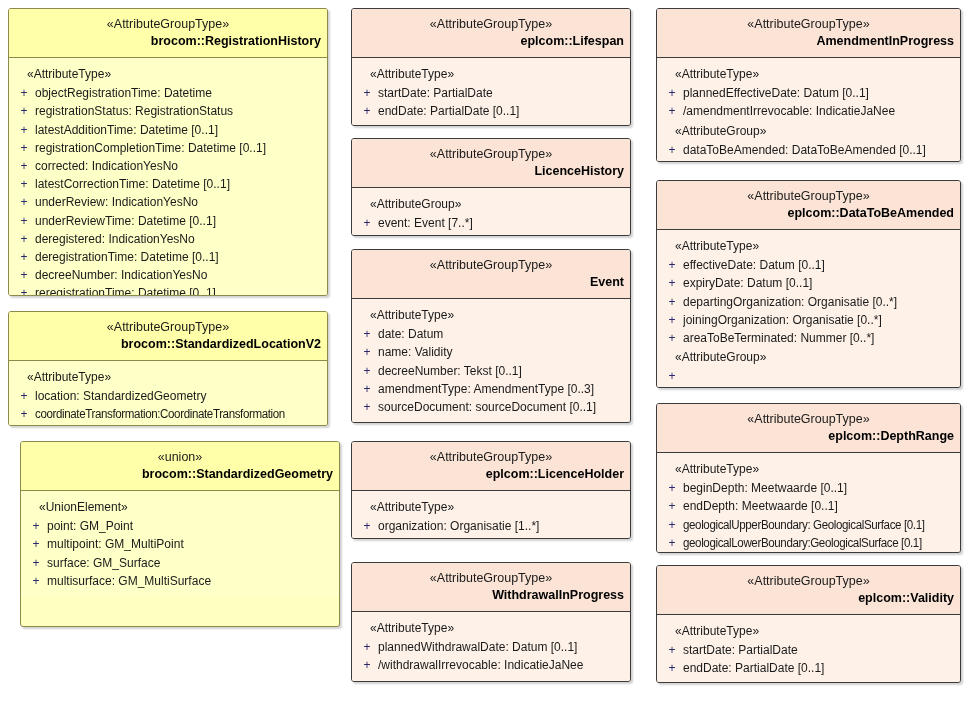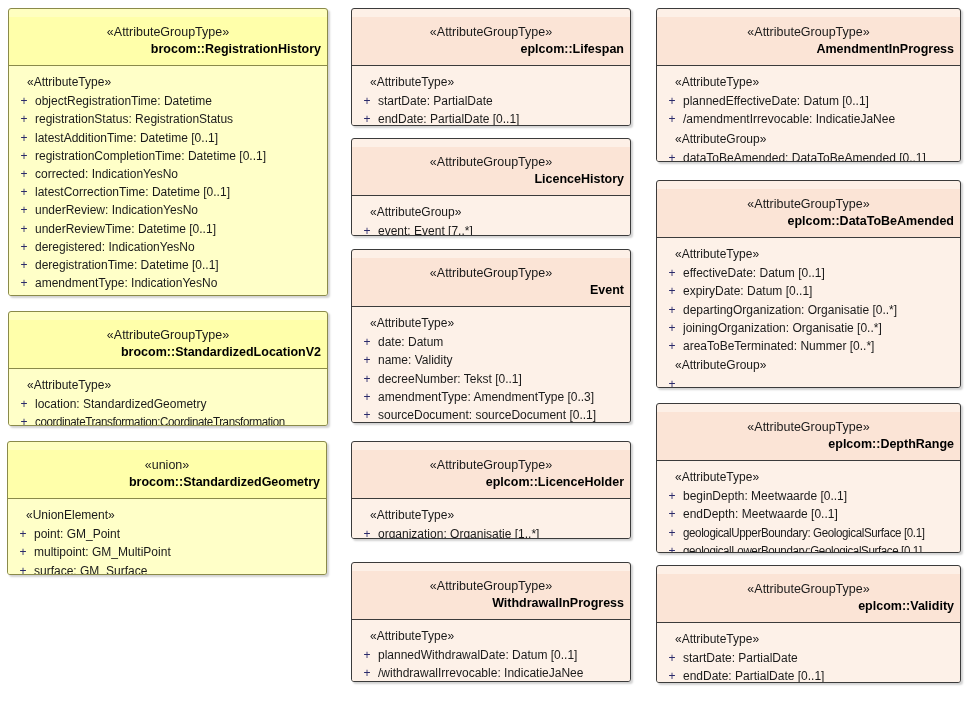--- a/index.html
+++ b/index.html
@@ -44,21 +44,20 @@
   .uml-box.peach .box-header {
     background: #fbe4d6;
     border-bottom: 1px solid #3b3b3b;
   }
   .uml-box.peach .box-body {
     background: #fdf1e8;
   }
   .box-header {
     text-align: center;
     padding: 7px 6px 8px 6px;
-    margin-top: 8px;
   }
   .stereo-top {
     font-size: 12.5px;
     color: #1a1a1a;
     line-height: 1.32;
     white-space: nowrap;
   }
   .box-title {
     font-size: 12.5px;
     font-weight: bold;
@@ -151,21 +150,21 @@
         <div class="attr-row">
           <span class="attr-vis">+</span>
           <span class="attr-text">deregistered: IndicationYesNo</span>
         </div>
         <div class="attr-row">
           <span class="attr-vis">+</span>
           <span class="attr-text">deregistrationTime: Datetime [0..1]</span>
         </div>
         <div class="attr-row">
           <span class="attr-vis">+</span>
-          <span class="attr-text">amendmentType: IndicationYesNo</span>
+          <span class="attr-text">decreeNumber: IndicationYesNo</span>
         </div>
         <div class="attr-row">
           <span class="attr-vis">+</span>
           <span class="attr-text">reregistrationTime: Datetime [0..1]</span>
         </div>
       </div>
     </div>
     <div class="uml-box yellow" style="left: 8px; top: 311px; width: 320px; height: 115px;">
       <div class="box-header">
         <div class="stereo-top">«AttributeGroupType»</div>
@@ -176,21 +175,21 @@
         <div class="attr-row">
           <span class="attr-vis">+</span>
           <span class="attr-text">location: StandardizedGeometry</span>
         </div>
         <div class="attr-row">
           <span class="attr-vis">+</span>
           <span class="attr-text squeeze">coordinateTransformation:CoordinateTransformation</span>
         </div>
       </div>
     </div>
-    <div class="uml-box yellow" style="left: 7px; top: 441px; width: 320px; height: 134px;">
+    <div class="uml-box yellow" style="left: 20px; top: 441px; width: 320px; height: 186px;">
       <div class="box-header">
         <div class="stereo-top">«union»</div>
         <div class="box-title">brocom::StandardizedGeometry</div>
       </div>
       <div class="box-body">
         <div class="group-label">«UnionElement»</div>
         <div class="attr-row">
           <span class="attr-vis">+</span>
           <span class="attr-text">point: GM_Point</span>
         </div>

